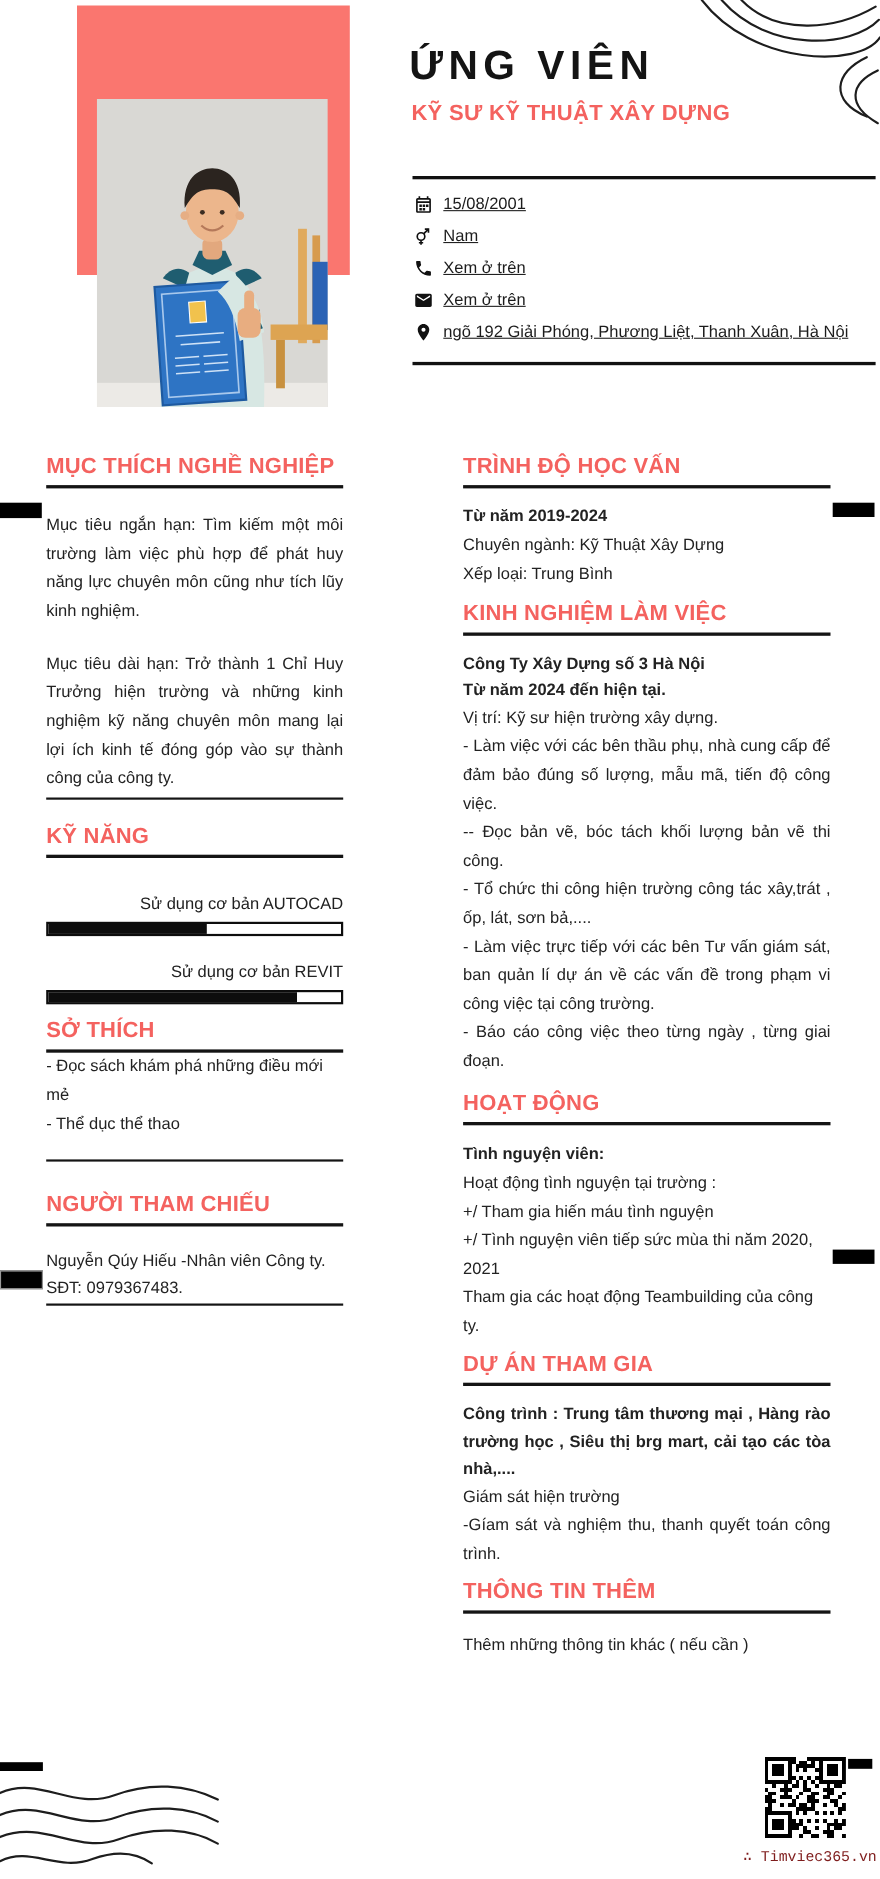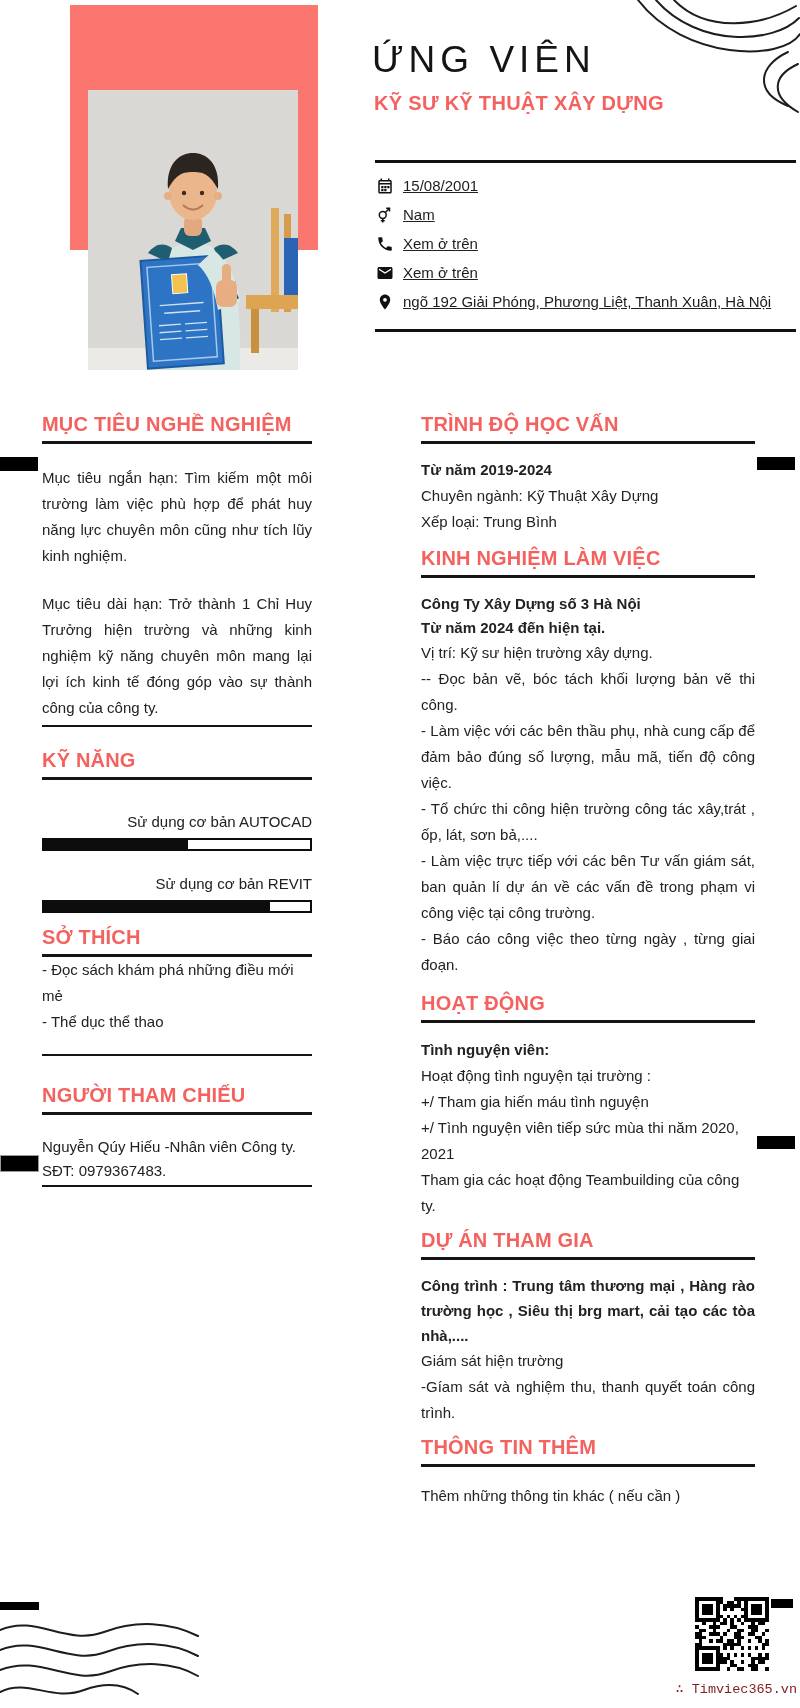--- a/index.html
+++ b/index.html
@@ -2,21 +2,21 @@
 <html><head>
 <meta charset="utf-8">
 <style>
   html,body{margin:0;padding:0;background:#ffffff;}
   .page{position:relative;width:800px;height:1708px;background:#fff;overflow:hidden;
         font-family:"Liberation Sans","DejaVu Sans",sans-serif;color:#212121;}
 
   
   .coral-rect{position:absolute;left:70px;top:5px;width:248px;height:245px;background:#FA766F;}
   .photo{position:absolute;left:88px;top:90px;width:210px;height:280px;}
-  .hdr-title{position:absolute;left:372px;top:40px;font-size:37px;font-weight:normal;
+  .hdr-title{position:absolute;left:372px;top:40px;font-size:37px;font-weight:bold;
              letter-spacing:5px;color:#141414;line-height:40px;}
   .hdr-sub{position:absolute;left:374px;top:92px;font-size:20px;font-weight:bold;
            color:#F4625F;letter-spacing:.3px;}
   .contact{position:absolute;left:375px;top:160px;width:421px;text-decoration:underline;}
   .contact .topline{border-top:3.5px solid #111;}
   .contact .rows{padding-top:8px;}
   .crow{display:flex;align-items:center;height:29px;}
   .crow .ic{width:19px;height:19px;flex:0 0 19px;margin-right:9px;display:flex;align-items:center;justify-content:center;}
   .crow .ic svg{width:18px;height:18px;}
   .crow .tx{font-size:15px;color:#1c1c1c;}
@@ -166,21 +166,21 @@
               <path d="M12 2C8.13 2 5 5.13 5 9c0 5.25 7 13 7 13s7-7.75 7-13c0-3.87-3.13-7-7-7zm0 9.5a2.5 2.5 0 1 1 0-5 2.5 2.5 0 0 1 0 5z"></path>
             </svg>
         </span>
         <span class="tx">ngõ 192 Giải Phóng, Phương Liệt, Thanh Xuân, Hà Nội</span>
       </div>
     </div>
     <div class="botline"></div>
   </div>
 
   <div class="col-left">
-    <div class="sec-head">MỤC TIÊU NGHỀ NGHIỆM</div>
+    <div class="sec-head">MỤC THÍCH NGHỀ NGHIỆP</div>
     <p class="t15 jt" style="margin-top:21px">Mục tiêu ngắn hạn: Tìm kiếm một môi trường làm việc phù hợp để phát huy năng lực chuyên môn cũng như tích lũy kinh nghiệm.</p>
     <p class="t15 jt" style="margin-top:22px">Mục tiêu dài hạn: Trở thành 1 Chỉ Huy Trưởng hiện trường và những kinh nghiệm kỹ năng chuyên môn mang lại lợi ích kinh tế đóng góp vào sự thành công của công ty.</p>
     <div class="hr" style="margin-top:4px"></div>
 
     <div class="sec-head" style="margin-top:22px">KỸ NĂNG</div>
     <div style="margin-top:31px">
       <div class="skill-label">Sử dụng cơ bản AUTOCAD</div>
       <div class="bar">
         <div class="fill" style="width: 54%;"></div>
       </div>
@@ -213,22 +213,22 @@
       <p class="t15 b">Từ năm 2019-2024</p>
       <p class="t15">Chuyên ngành: Kỹ Thuật Xây Dựng</p>
       <p class="t15">Xếp loại: Trung Bình</p>
     </div>
 
     <div class="sec-head" style="margin-top:12px">KINH NGHIỆM LÀM VIỆC</div>
     <div style="margin-top:14px">
       <p class="t15 b" style="line-height:24px">Công Ty Xây Dựng số 3 Hà Nội</p>
       <p class="t15 b" style="line-height:24px">Từ năm 2024 đến hiện tại.</p>
       <p class="t15">Vị trí: Kỹ sư hiện trường xây dựng.</p>
+      <p class="t15 jt">- Làm việc với các bên thầu phụ, nhà cung cấp để đảm bảo đúng số lượng, mẫu mã, tiến độ công việc.</p>
       <p class="t15 jt">-- Đọc bản vẽ, bóc tách khối lượng bản vẽ thi công.</p>
-      <p class="t15 jt">- Làm việc với các bên thầu phụ, nhà cung cấp để đảm bảo đúng số lượng, mẫu mã, tiến độ công việc.</p>
       <p class="t15 jt">- Tổ chức thi công hiện trường công tác xây,trát , ốp, lát, sơn bả,....</p>
       <p class="t15 jt">- Làm việc trực tiếp với các bên Tư vấn giám sát, ban quản lí dự án về các vấn đề trong phạm vi công việc tại công trường.</p>
       <p class="t15 jt">- Báo cáo công việc theo từng ngày , từng giai đoạn.</p>
     </div>
 
     <div class="sec-head" style="margin-top:14px">HOẠT ĐỘNG</div>
     <div style="margin-top:14px">
       <p class="t15 b">Tình nguyện viên:</p>
       <p class="t15">Hoạt động tình nguyện tại trường :</p>
       <p class="t15">+/ Tham gia hiến máu tình nguyện</p>

